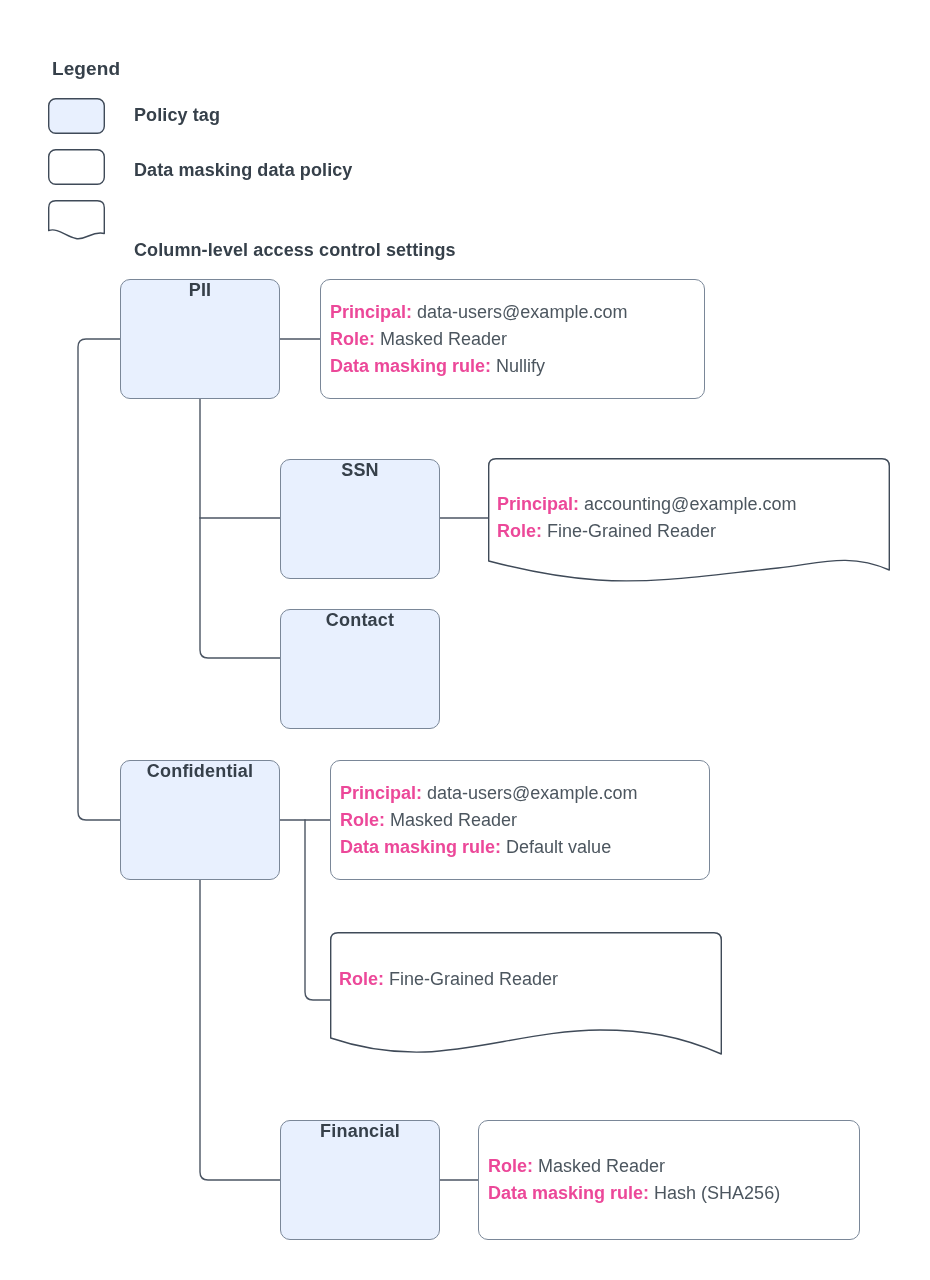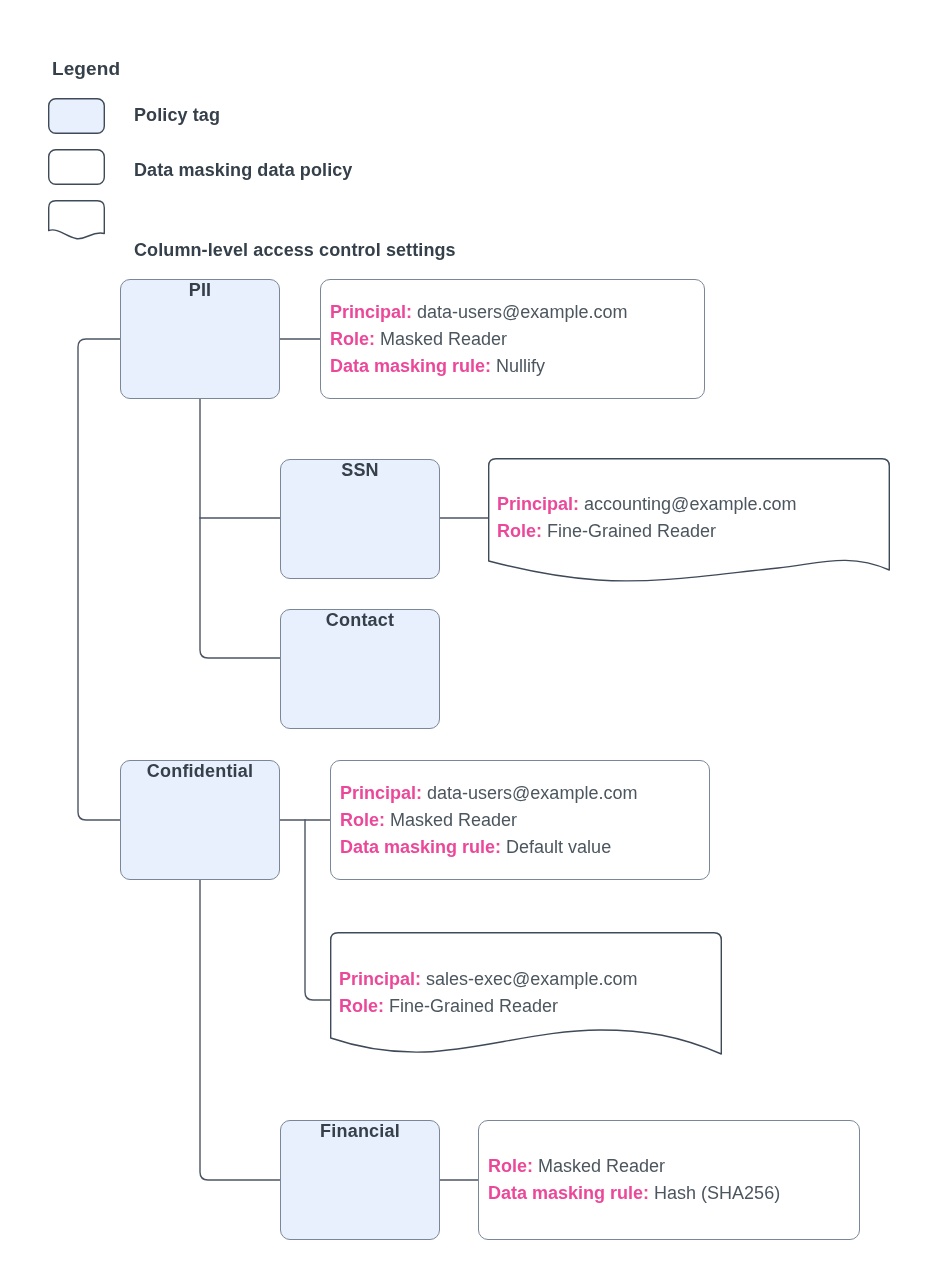--- a/index.html
+++ b/index.html
@@ -247,24 +247,20 @@
   <div class="doc-box" style="left:330px; top:932px; width:392px; height:128px;">
     <svg width="392" height="128" viewBox="0 0 392 128" xmlns="http://www.w3.org/2000/svg">
       <path d="M8 0.7 H384 Q391.3 0.7 391.3 8 V122
                C 350 104 315 98 270 98
                C 210 98 150 118 95 120
                C 62 121 30 116 0.7 106
                V 8 Q0.7 0.7 8 0.7 Z" fill="#ffffff" stroke="#3f4a58" stroke-width="1.4" stroke-linejoin="round"></path>
     </svg>
     <div class="doc-box-text" style="top:34px;">
       <div class="policy-line">
-        <b>Principal:</b>
-        <span>sales-exec@example.com</span>
-      </div>
-      <div class="policy-line">
         <b>Role:</b>
         <span>Fine-Grained Reader</span>
       </div>
     </div>
   </div>
 
   <div class="policy-box" style="left:478px; top:1120px; width:382px; height:120px;">
     <div class="policy-line">
       <b>Role:</b>
       <span>Masked Reader</span>

